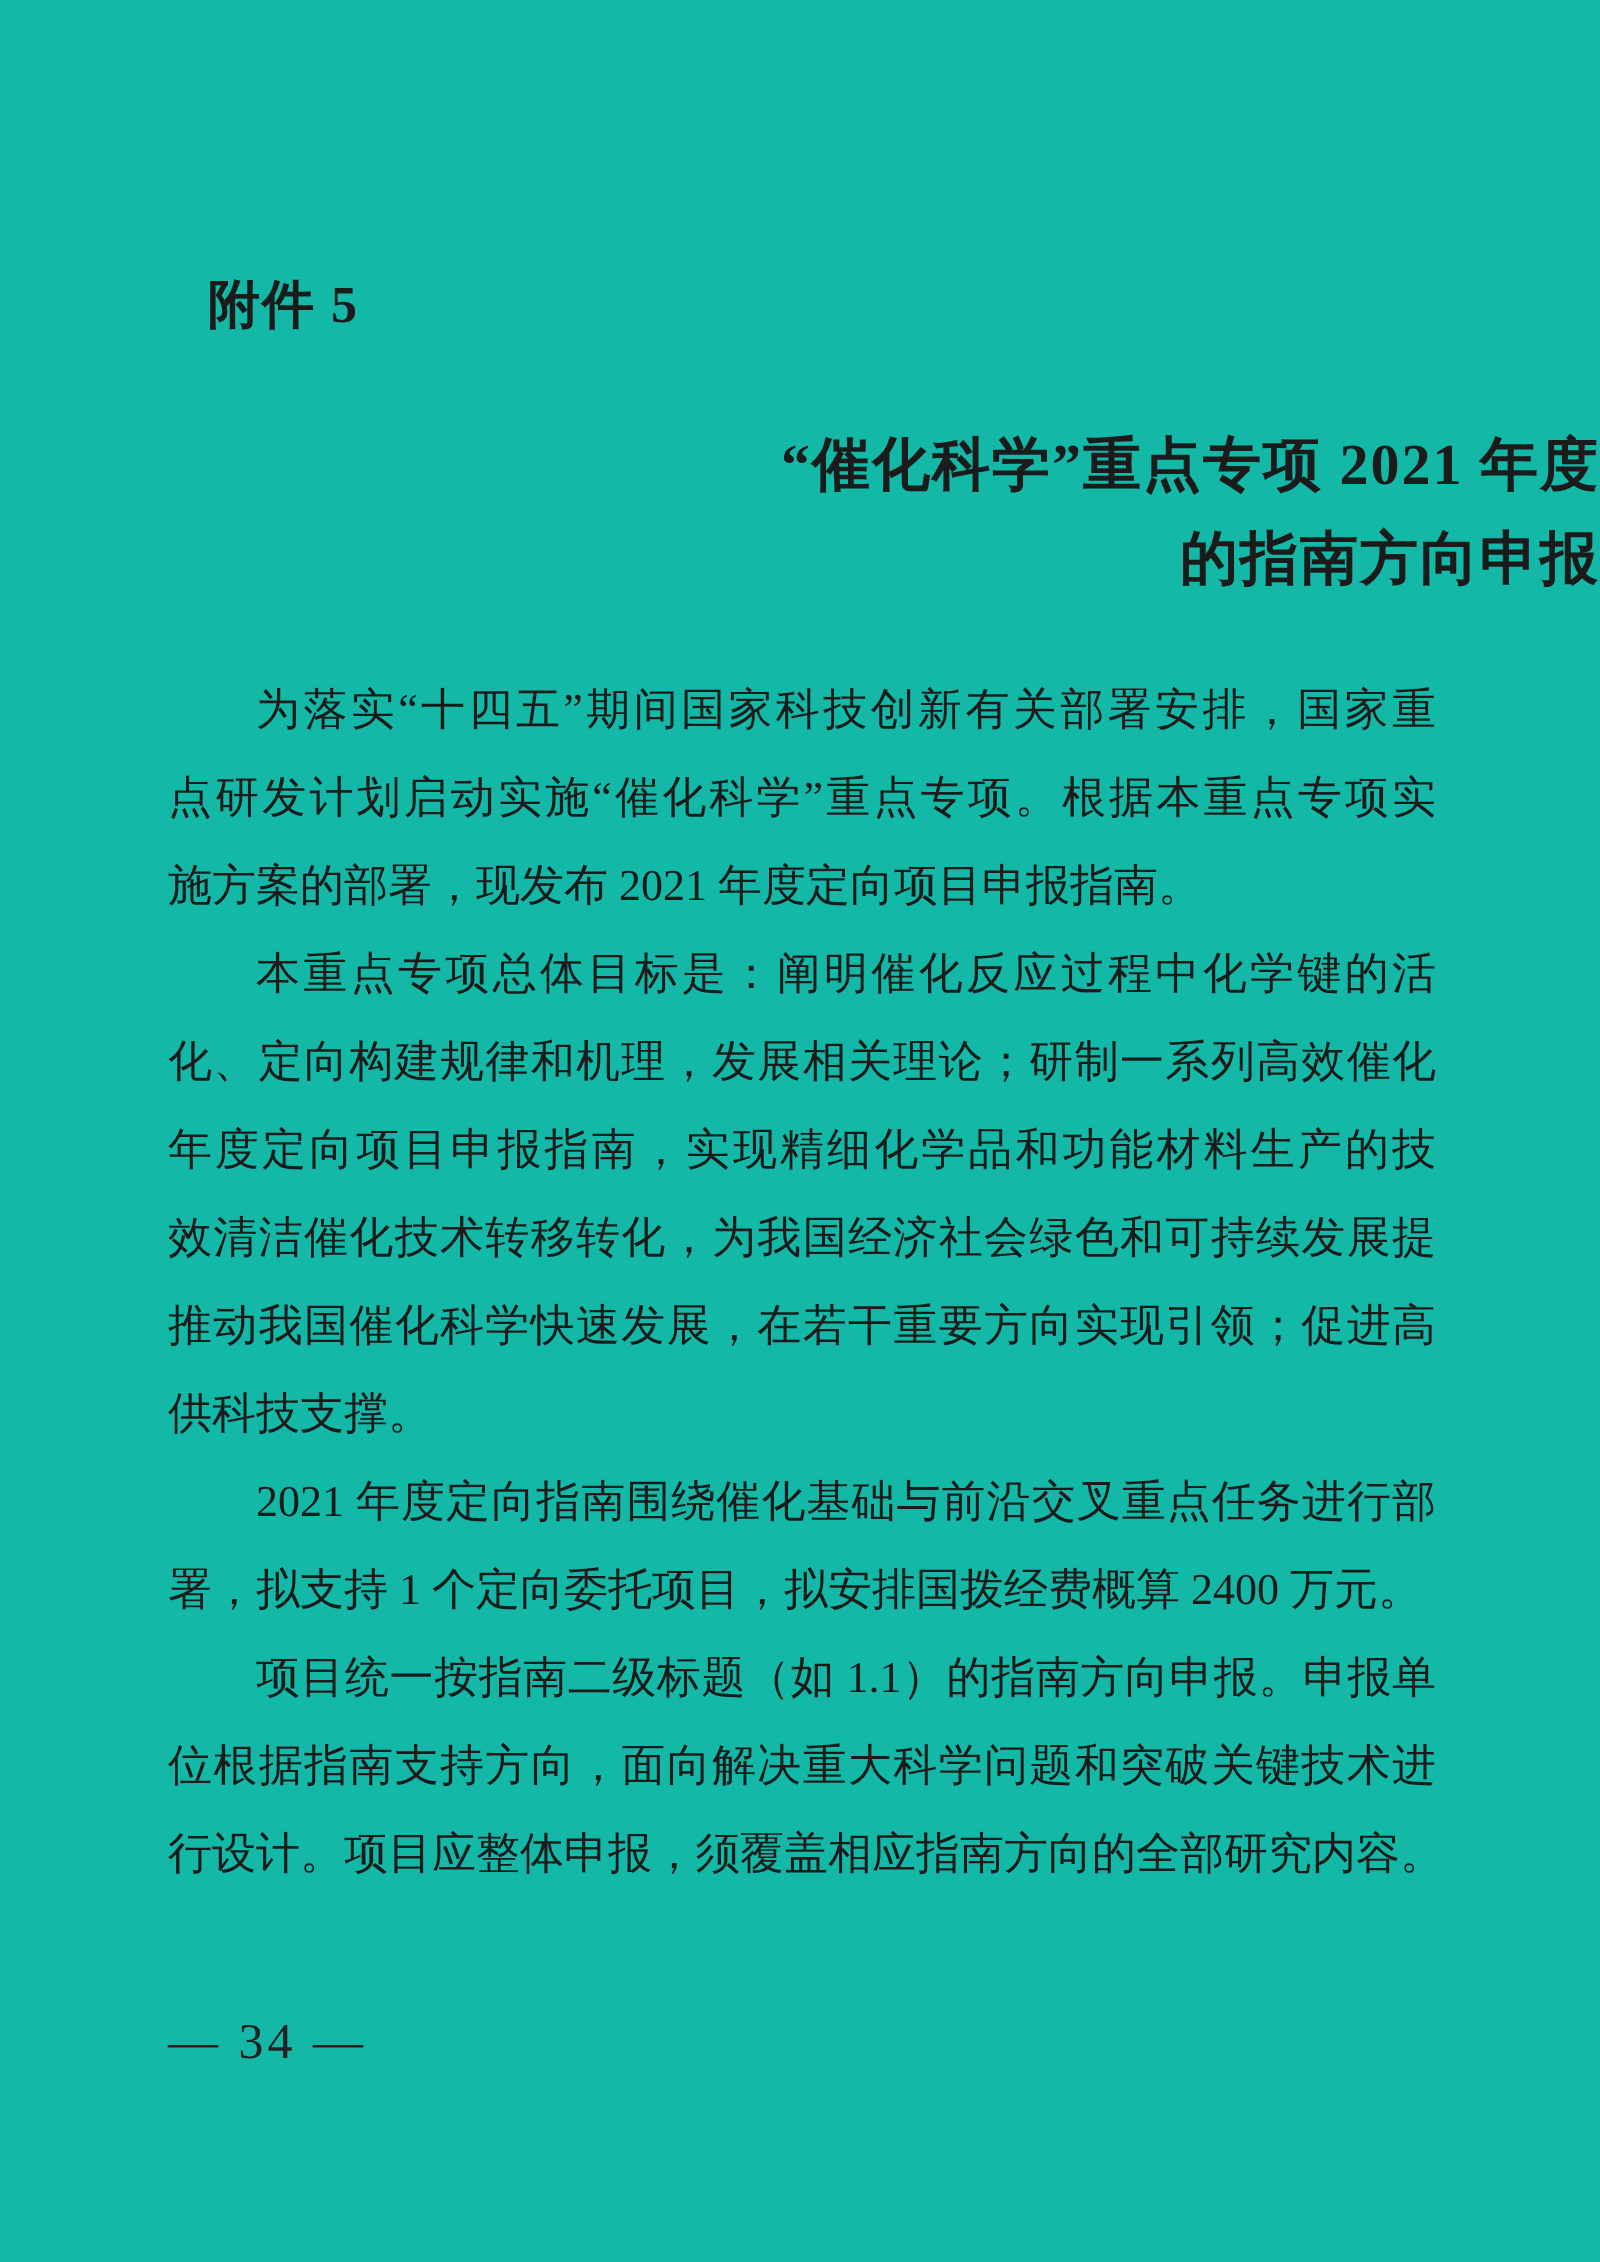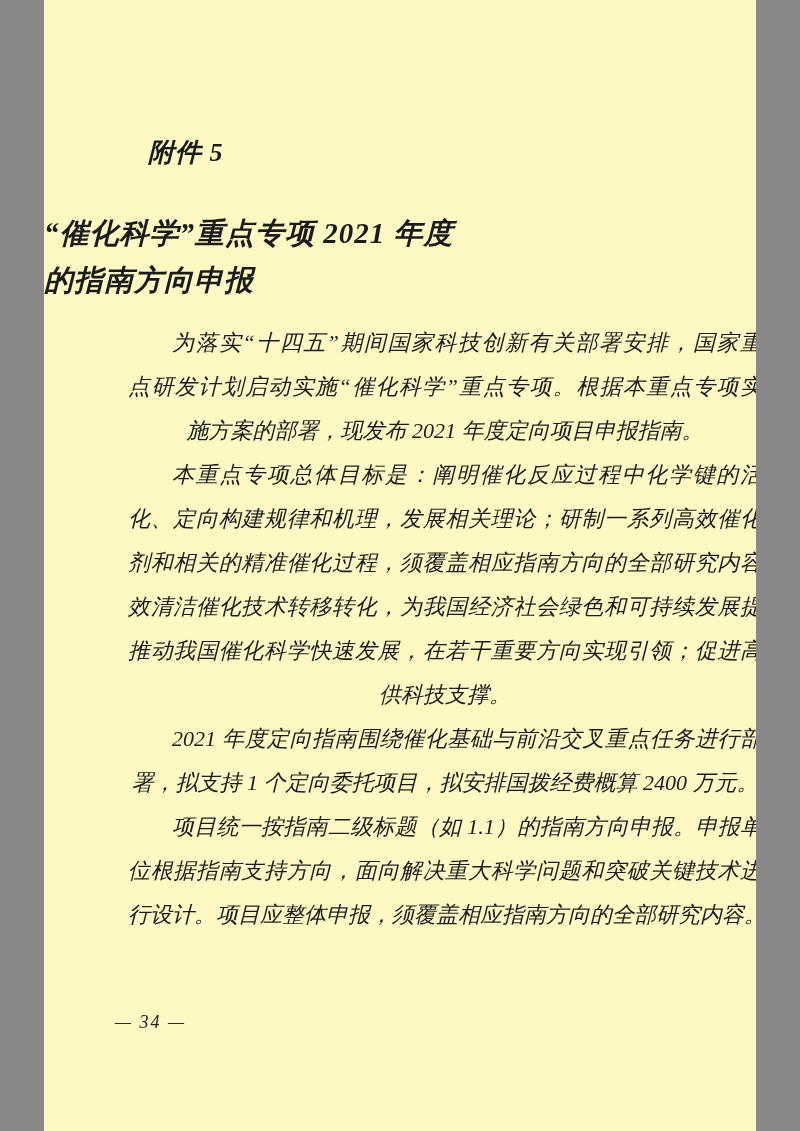--- a/index.html
+++ b/index.html
@@ -1,71 +1,70 @@
 <!DOCTYPE html>
 <html><head>
 <meta charset="utf-8">
 <style>
   * { margin: 0; padding: 0; box-sizing: border-box; }
   html, body { background: #888; }
   .page {
     position: relative;
-    width: 712px;
+    width: 800px;
     height: 1131px;
     margin: 0 auto;
-    background: #fef9c3;
+    background: #14b8a6;
     color: #1b1b1b;
     font-family: "Liberation Serif", "DejaVu Serif", serif;
     overflow: hidden;
-    font-style: italic;
   }
   .attachment-label {
     position: absolute;
     left: 104px;
     top: 136px;
     font-size: 26px;
     font-weight: bold;
     line-height: 34px;
     letter-spacing: 1px;
   }
   .doc-title {
     position: absolute;
     left: 0;
     top: 210px;
     width: 100%;
-    text-align: left;
+    text-align: right;
     font-weight: bold;
     font-size: 29px;
     line-height: 47px;
     letter-spacing: 1px;
   }
   .doc-body {
     position: absolute;
     left: 84px;
-    top: 321px;
+    top: 333px;
     width: 634px;
     font-size: 22px;
     line-height: 44px;
   }
   .body-line {
     height: 44px;
     white-space: nowrap;
-    text-align: center;
+    text-align: left;
   }
   .body-line.justified {
     white-space: normal;
     text-align: justify;
     text-align-last: justify;
   }
   .body-line.first-line { text-indent: 44px; }
   .page-number {
     position: absolute;
-    left: 71px;
+    left: 84px;
     top: 1007px;
-    font-size: 18px;
+    font-size: 25px;
     line-height: 30px;
     letter-spacing: 2px;
     color: #222222;
   }
 </style>
 </head>
 <body>
 
 <div class="page">
 
@@ -78,21 +77,21 @@
 
   <div class="doc-body" id="doc-body">
       <div class="paragraph">
         <div class="body-line first-line justified">为落实“十四五”期间国家科技创新有关部署安排，国家重</div>
         <div class="body-line justified">点研发计划启动实施“催化科学”重点专项。根据本重点专项实</div>
         <div class="body-line">施方案的部署，现发布 2021 年度定向项目申报指南。</div>
       </div>
       <div class="paragraph">
         <div class="body-line first-line justified">本重点专项总体目标是：阐明催化反应过程中化学键的活</div>
         <div class="body-line justified">化、定向构建规律和机理，发展相关理论；研制一系列高效催化</div>
-        <div class="body-line justified">剂和相关的精准催化过程，须覆盖相应指南方向的全部研究内容</div>
+        <div class="body-line justified">年度定向项目申报指南，实现精细化学品和功能材料生产的技</div>
         <div class="body-line justified">效清洁催化技术转移转化，为我国经济社会绿色和可持续发展提</div>
         <div class="body-line justified">推动我国催化科学快速发展，在若干重要方向实现引领；促进高</div>
         <div class="body-line">供科技支撑。</div>
       </div>
       <div class="paragraph">
         <div class="body-line first-line justified">2021 年度定向指南围绕催化基础与前沿交叉重点任务进行部</div>
         <div class="body-line">署，拟支持 1 个定向委托项目，拟安排国拨经费概算 2400 万元。</div>
       </div>
       <div class="paragraph">
         <div class="body-line first-line justified">项目统一按指南二级标题（如 1.1）的指南方向申报。申报单</div>

